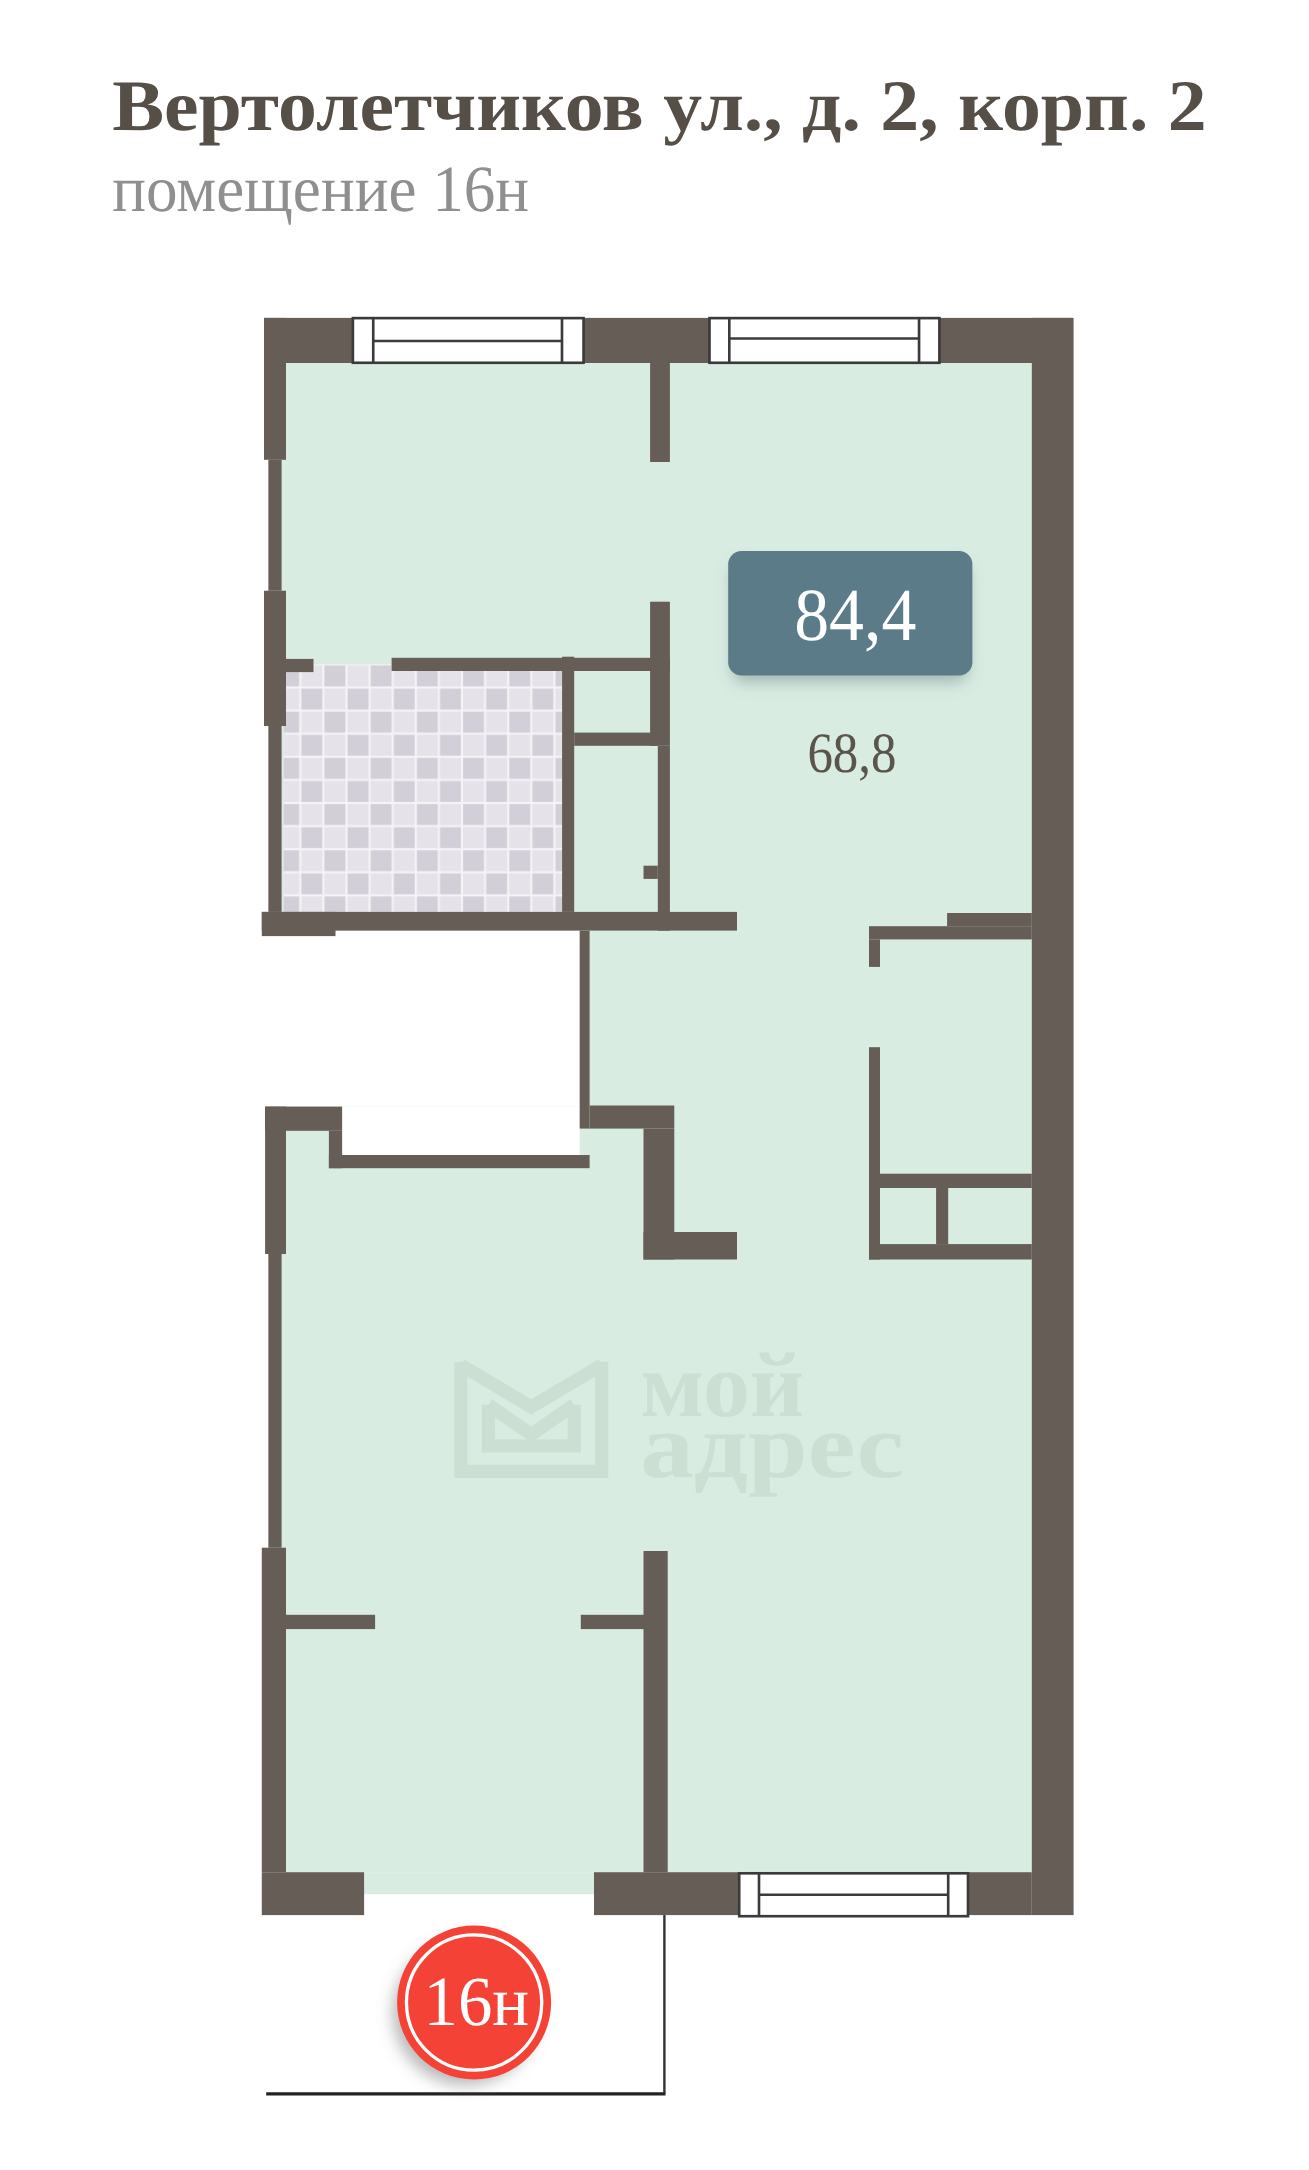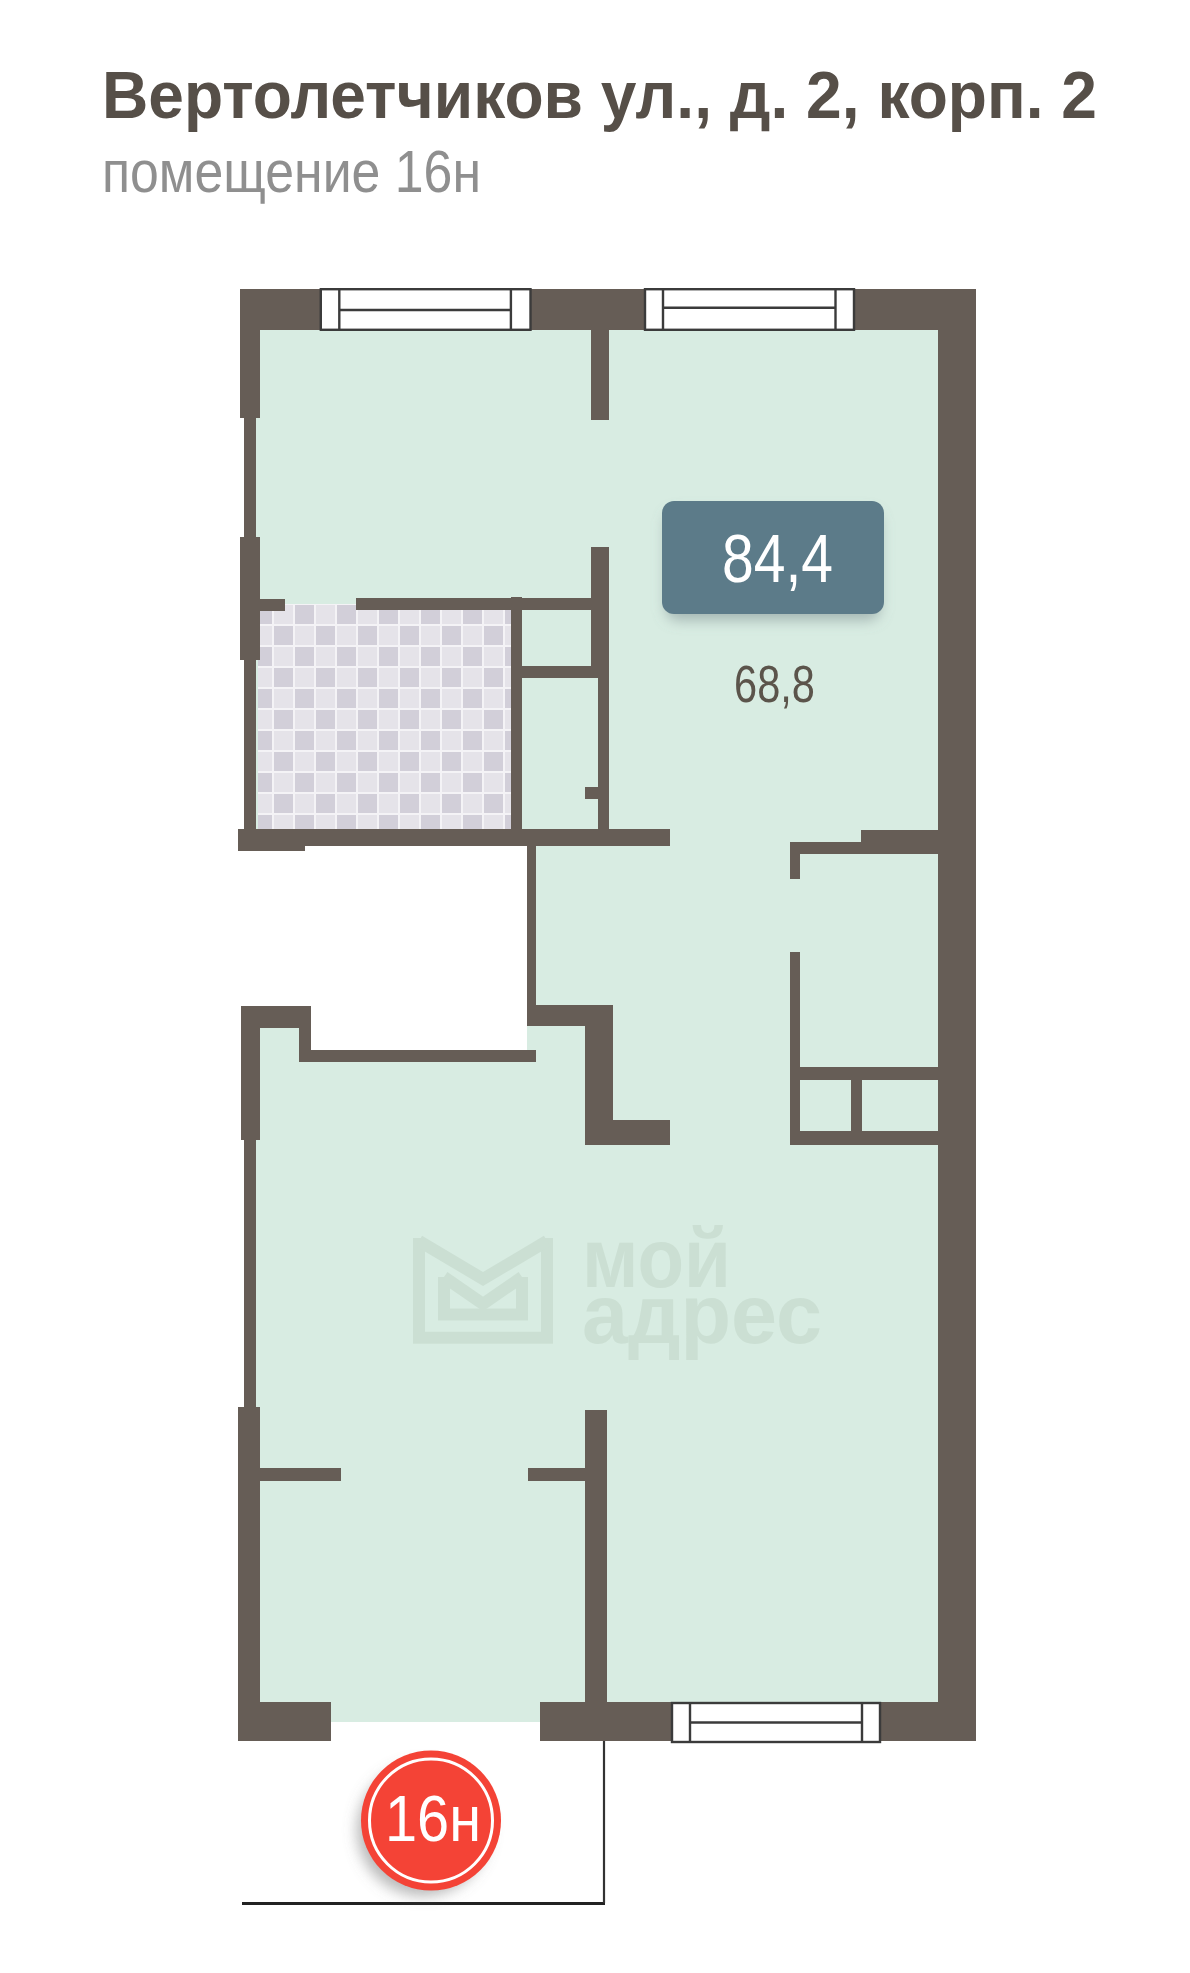--- a/index.html
+++ b/index.html
@@ -1,17 +1,17 @@
 <!DOCTYPE html>
 <html><head>
 <meta charset="utf-8">
 <style>
   html,body{margin:0;padding:0;background:#ffffff;}
   .page{position:relative;width:1190px;height:1973px;background:#ffffff;overflow:hidden;
-        font-family:Liberation Sans, sans-serif;}
+        font-family:Liberation Serif, serif;}
 </style>
 </head>
 <body>
 <div class="page">
 <svg width="1190" height="1973" viewBox="0 0 1190 1973" xmlns="http://www.w3.org/2000/svg">
 <defs>
   <pattern id="chk" x="252" y="604" width="42" height="42" patternUnits="userSpaceOnUse">
     <rect x="0" y="0" width="42" height="42" fill="#f4f3f6"></rect>
     <rect x="1" y="1" width="19" height="19" fill="#d2cfd9"></rect>
     <rect x="22" y="1" width="19" height="19" fill="#e5e3e9"></rect>

